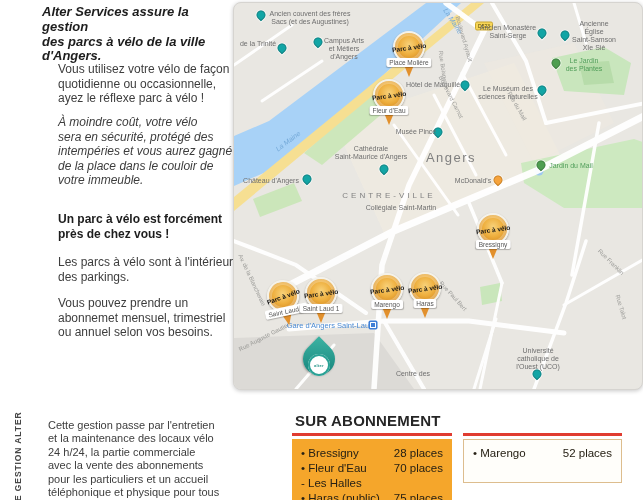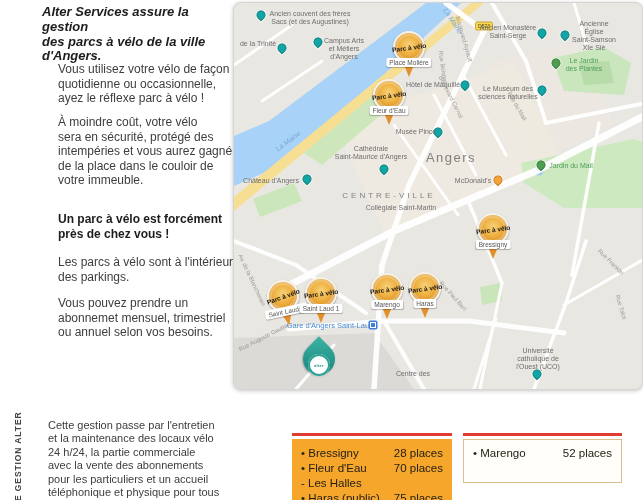--- a/index.html
+++ b/index.html
@@ -80,21 +80,21 @@
 
 <div class="page">
 
   <div class="leftcol">
     <div class="lc-title pre">Alter Services assure la gestion
 des parcs à vélo de la ville
 d'Angers.</div>
     <div class="lc-p pre" style="top:62px;">Vous utilisez votre vélo de façon
 quotidienne ou occasionnelle,
 ayez le réflexe parc à vélo !</div>
-    <div class="lc-p pre" style="top:115px;">À moindre coût, votre vélo
+    <div class="lc-p pre" style="top:115px;font-style:italic;">À moindre coût, votre vélo
 sera en sécurité, protégé des
 intempéries et vous aurez gagné
 de la place dans le couloir de
 votre immeuble.</div>
     <div class="lc-p lc-h2 pre" style="top:212px;">Un parc à vélo est forcément
 près de chez vous !</div>
     <div class="lc-p pre" style="top:255px;">Les parcs à vélo sont à l'intérieur
 des parkings.</div>
     <div class="lc-p pre" style="top:296px;">Vous pouvez prendre un
 abonnemet mensuel, trimestriel
@@ -266,20 +266,21 @@
     </div>
 
     <div class="dropmk" style="left:85px;top:360px;">
       <div class="drop"></div>
       <div class="dropcirc">
           <span>alter</span>
         </div>
     </div>
   </div>
 
+  <div class="tbl-h" style="left:295px;">SUR ABONNEMENT</div>
   <div class="redline" style="left:292px;width:160px;"></div>
   <div class="redline" style="left:463px;width:159px;"></div>
 
   <div class="surbox">
     <div class="trow">
       <span class="nm">Bressigny</span>
       <span class="pl">28 places</span>
     </div>
     <div class="trow">
       <span class="nm">Fleur d'Eau

